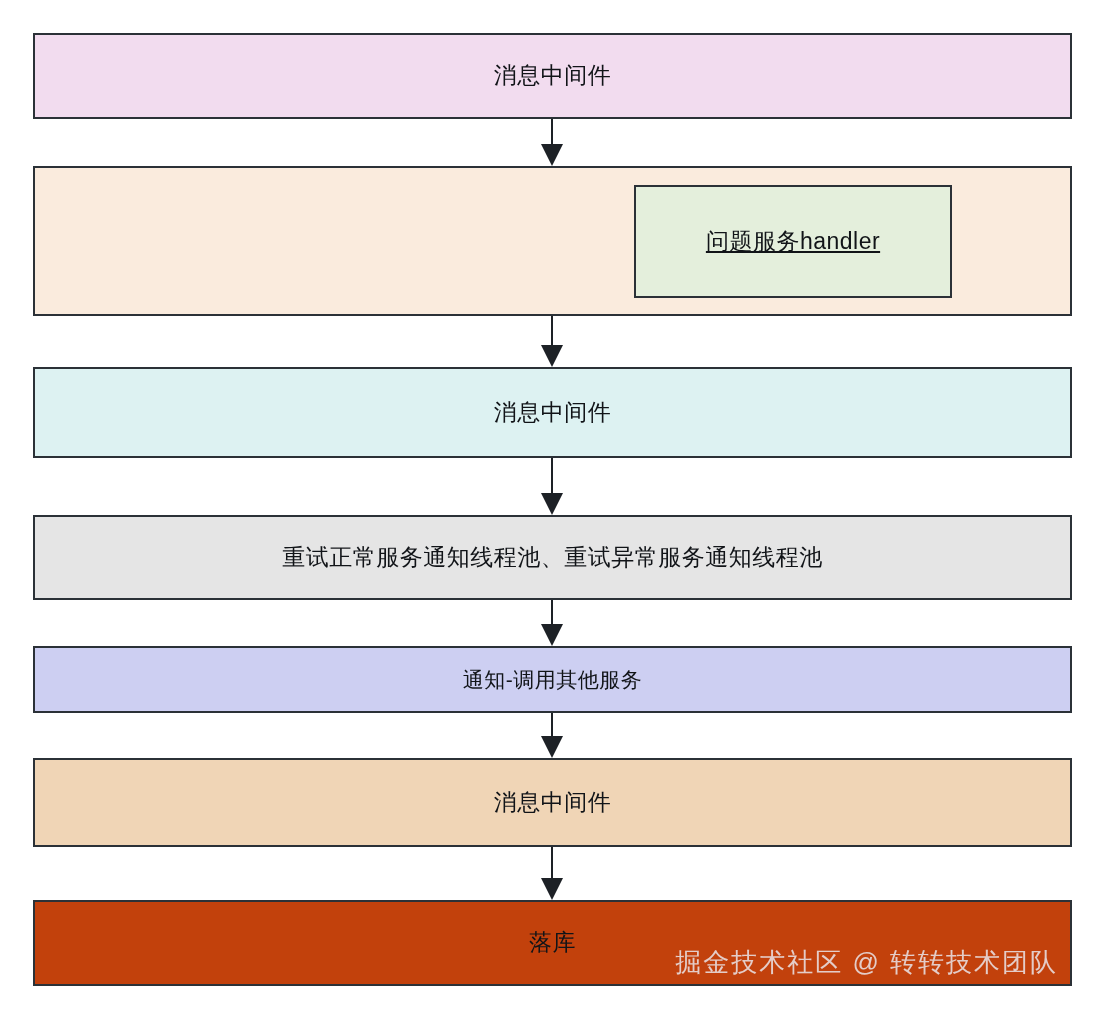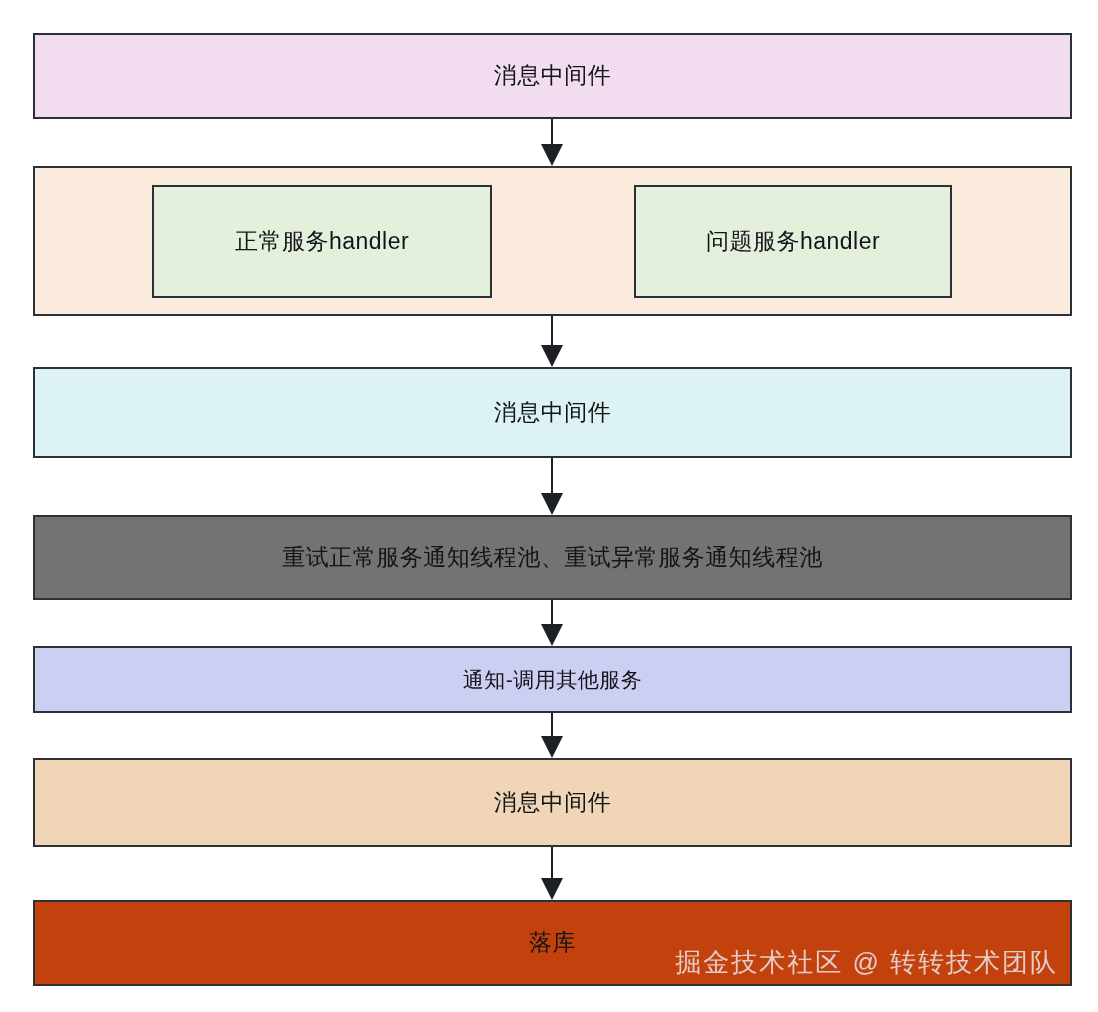--- a/index.html
+++ b/index.html
@@ -35,23 +35,23 @@
     letter-spacing: 0.5px;
     line-height: 1.2;
     text-align: center;
     white-space: nowrap;
   }
 
   
   .n-retry-service   { left: 33px;  top: 33px;  width: 1039px; height: 86px;  background: #f2dcef; }
   .n-handler-group   { left: 33px;  top: 166px; width: 1039px; height: 150px; background: #faebdd; }
   .n-handler-normal  { left: 117px; top: 17px;  width: 340px;  height: 113px; background: #e4efdc; font-size: 23px; }
-  .n-handler-problem { left: 599px; top: 17px;  width: 318px;  height: 113px; background: #e4efdc; font-size: 23px; }
+  .n-handler-problem { left: 599px; top: 17px;  width: 318px;  height: 113px; background: #e4efdc; font-size: 23px; text-decoration: underline; }
   .n-mq-1            { left: 33px;  top: 367px; width: 1039px; height: 91px;  background: #ddf2f2; }
-  .n-threadpools     { left: 33px;  top: 515px; width: 1039px; height: 85px;  background: #737373; }
+  .n-threadpools     { left: 33px;  top: 515px; width: 1039px; height: 85px;  background: #e5e5e5; }
   .n-notify          { left: 33px;  top: 646px; width: 1039px; height: 67px;  background: #cdcff2; font-size: 21px; }
   .n-mq-2            { left: 33px;  top: 758px; width: 1039px; height: 89px;  background: #f0d5b6; }
   .n-store           { left: 33px;  top: 900px; width: 1039px; height: 86px;  background: #c2410c; }
 
   .node-inner {
     position: relative;
     width: 100%;
     height: 100%;
   }
 
@@ -128,23 +128,20 @@
     <div class="head"></div>
   </div>
 
   <div class="node n-retry-service">
     <span class="node-label">消息中间件</span>
   </div>
 
   <div class="node n-handler-group">
     <div class="node-inner">
 
-      <div class="node n-handler-normal">
-        <span class="node-label">正常服务handler</span>
-      </div>
 
       <div class="node n-handler-problem">
         <span class="node-label">问题服务handler</span>
       </div>
 
     </div>
   </div>
 
   <div class="node n-mq-1">
     <span class="node-label">消息中间件</span>

